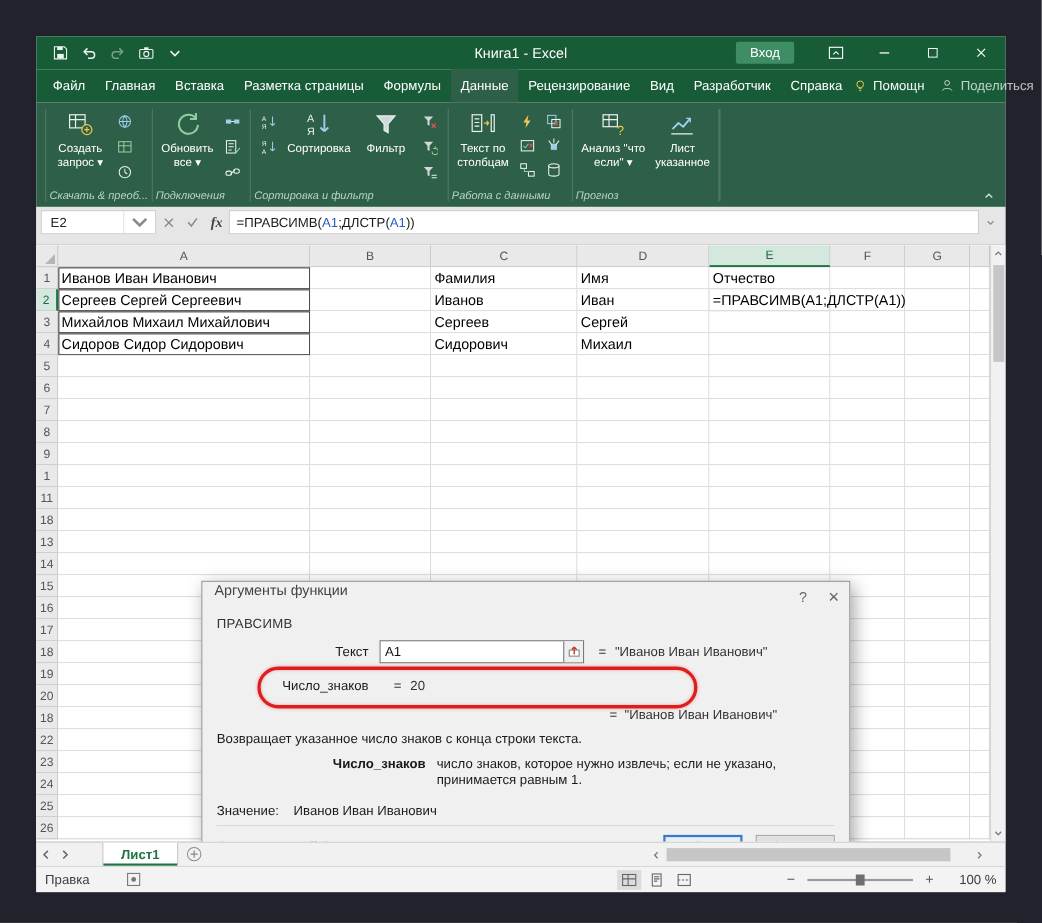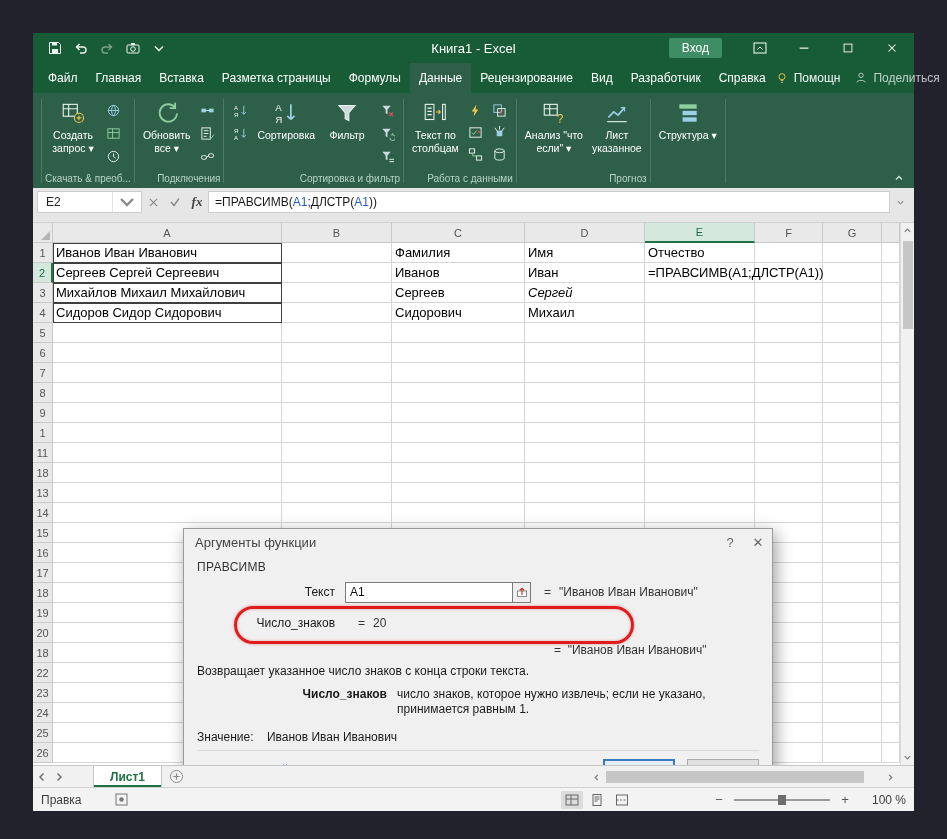--- a/index.html
+++ b/index.html
@@ -23,21 +23,21 @@
 .tabrow{height:30px;background:#185c37;display:flex;align-items:stretch;color:#fff;flex:0 0 auto;padding-left:6px;font-size:12px;}
 .rtab{padding:0 9px;display:flex;align-items:center;white-space:nowrap;color:#fff;}
 .rtab.active{background:#2e5f49;}
 .tabrow-right{margin-left:auto;display:flex;align-items:center;gap:14px;padding-right:10px;white-space:nowrap;}
 .tr-item{display:flex;align-items:center;gap:5px;color:rgba(255,255,255,.95);}
 
 
 .ribbon{height:95px;background:#2e5f49;display:flex;flex:0 0 auto;padding:1px 2px 0 2px;overflow:hidden;position:relative;}
 .rgroup{display:flex;flex-direction:column;height:100%;}
 .rgroup-content{flex:1;display:flex;align-items:flex-start;padding:4px 5px 0;gap:3px;}
-.rgroup-label{height:17px;font-size:10px;color:#b7d4c5;text-align:right;line-height:15px;white-space:nowrap;padding:0 3px;overflow:hidden;}
+.rgroup-label{height:17px;font-size:10px;color:#b7d4c5;text-align:left;line-height:15px;white-space:nowrap;padding:0 3px;overflow:hidden;font-style:italic;}
 .rdivider{width:1px;background:rgba(255,255,255,.16);margin:5px 0;flex:0 0 auto;}
 .rbtn-big{min-width:52px;max-width:80px;display:flex;flex-direction:column;align-items:center;gap:3px;padding:2px 3px 0;}
 .rbtn-label{font-size:10.5px;color:#fff;text-align:center;line-height:12.5px;white-space:nowrap;}
 .rstack{display:flex;flex-direction:column;gap:3px;padding-top:2px;}
 .rgrid{display:grid;grid-template-columns:22px 22px;grid-auto-rows:20px;gap:2px;padding-top:2px;}
 .rbtn-small{width:22px;height:20px;display:flex;align-items:center;justify-content:center;}
 .collapse-ribbon{position:absolute;right:7px;bottom:3px;color:#cfe3d8;font-size:10px;width:16px;height:14px;display:flex;align-items:center;justify-content:center;}
 
 
 .formulabar{height:35px;background:#e6e6e6;border-bottom:1px solid #cfcfcf;display:flex;align-items:center;padding:0 4px 6px 4px;flex:0 0 auto;}
@@ -62,21 +62,21 @@
 .cell{border-right:1px solid #d6d6d6;border-bottom:1px solid #d6d6d6;font-size:13px;color:#000;display:flex;align-items:center;padding:0 3px;white-space:nowrap;overflow:hidden;background:#fff;flex:0 0 auto;}
 .cell.bordered{outline:1px solid #3f3f3f;outline-offset:-1px;}
 .cell.overflow{overflow:visible;z-index:2;background:transparent;}
 .vscroll{position:absolute;top:0;right:0;bottom:0;width:14px;background:#f1f1f1;border-left:1px solid #d9d9d9;display:flex;flex-direction:column;align-items:center;}
 .sarrow{height:15px;width:100%;display:flex;align-items:center;justify-content:center;color:#8a8a8a;font-size:8px;flex:0 0 auto;}
 .vthumb{width:10px;height:88px;background:#c6c6c6;margin-top:3px;flex:0 0 auto;}
 .vspace{flex:1;}
 
 
 .dialog{position:absolute;left:150px;top:305px;width:590px;height:263px;background:#f0f0f0;border:1px solid #9b9b9b;box-shadow:3px 5px 16px rgba(0,0,0,.38);z-index:30;font-size:12px;color:#1a1a1a;}
-.dlg-title{height:26px;display:flex;align-items:center;padding:0 0 0 11px;font-size:13px;color:#444;}
+.dlg-title{height:26px;display:flex;padding:0 0 0 11px;font-size:13px;color:#444;}
 .dlg-sp{flex:1;}
 .dlg-tbtn{width:28px;height:100%;display:flex;align-items:center;justify-content:center;color:#666;font-size:13px;}
 .dlg-body{padding:5px 13px 0;position:relative;}
 .fn-name{font-size:12px;color:#333;margin-bottom:7px;letter-spacing:.3px;}
 .frow{display:flex;align-items:center;margin-bottom:9px;height:22px;position:relative;z-index:6;}
 .flabel{width:148px;text-align:right;padding-right:10px;flex:0 0 auto;}
 .finput{width:186px;height:21px;border:1px solid #7a7a7a;background:#fff;display:flex;align-items:stretch;flex:0 0 auto;}
 .finput input{flex:1;border:0;outline:0;font-size:12px;padding:0 4px;font-family:"Liberation Sans",sans-serif;color:#111;min-width:0;background:transparent;}
 .fcollapse{width:18px;border-left:1px solid #7a7a7a;background:#efefef;display:flex;align-items:center;justify-content:center;flex:0 0 auto;}
 .feq{margin:0 8px 0 13px;color:#333;flex:0 0 auto;}
@@ -511,37 +511,20 @@
               </span>
               <div class="rbtn-label">
                 <div>Лист</div>
                 <div>указанное</div>
               </div>
             </div>
           </div>
           <div class="rgroup-label">Прогноз</div>
         </div>
         <div class="rdivider"></div>
-        <div class="rgroup">
-          <div class="rgroup-content">
-            <div class="rbtn-big">
-              <span class="ic" style="width: 26px; height: 26px;">
-                <svg viewBox="0 0 24 24">
-                  <rect x="4" y="4" width="16" height="4" fill="#8fd19e"></rect>
-                  <rect x="7" y="10" width="13" height="4" fill="#9ccfe8"></rect>
-                  <rect x="7" y="16" width="13" height="4" fill="#9ccfe8"></rect>
-                </svg>
-              </span>
-              <div class="rbtn-label">
-                <div>Структура ▾</div>
-              </div>
-            </div>
-          </div>
-          <div class="rgroup-label"></div>
-        </div>
         <div class="rdivider"></div>
       </div>
     <div class="collapse-ribbon">
         <span class="ic" style="width:10px;height:10px;">
           <svg viewBox="0 0 10 10">
             <path d="M2 6.5 5 3.5l3 3" fill="none" stroke="#cfe3d8" stroke-width="1.3"></path>
           </svg>
         </span>
       </div>
   </div>
@@ -618,21 +601,21 @@
             <div class="cell overflow" style="width: 110px;">=ПРАВСИМВ(A1;ДЛСТР(A1))</div>
             <div class="cell" style="width: 68px;"></div>
             <div class="cell" style="width: 59px;"></div>
             <div class="cell" style="width: 18px;"></div>
           </div>
           <div class="grow">
             <div class="row-h">3</div>
             <div class="cell bordered" style="width: 229px;">Михайлов Михаил Михайлович</div>
             <div class="cell" style="width: 110px;"></div>
             <div class="cell" style="width: 133px;">Сергеев</div>
-            <div class="cell" style="width: 120px; font-style: italic;">Сергей</div>
+            <div class="cell" style="width: 120px;">Сергей</div>
             <div class="cell" style="width: 110px;"></div>
             <div class="cell" style="width: 68px;"></div>
             <div class="cell" style="width: 59px;"></div>
             <div class="cell" style="width: 18px;"></div>
           </div>
           <div class="grow">
             <div class="row-h">4</div>
             <div class="cell bordered" style="width: 229px;">Сидоров Сидор Сидорович</div>
             <div class="cell" style="width: 110px;"></div>
             <div class="cell" style="width: 133px;">Сидорович</div>

